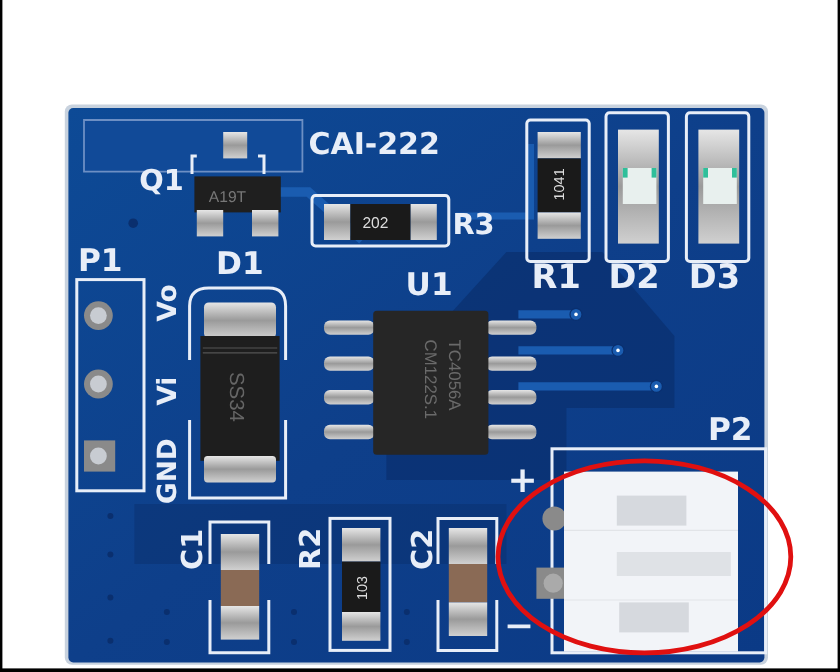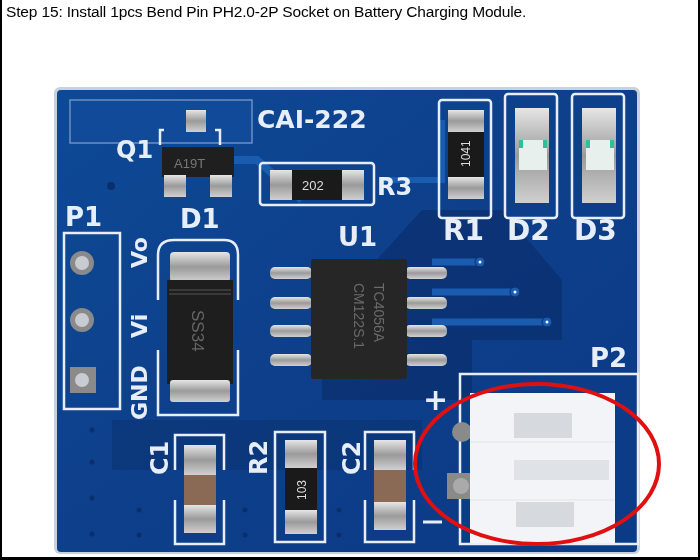--- a/index.html
+++ b/index.html
@@ -199,15 +199,14 @@
       <rect x="512" y="460" width="95" height="20" fill="#dfe2e6"></rect>
       <rect x="514" y="502" width="58" height="25" fill="#d6d9de"></rect>
       <line x1="468" y1="442" x2="613" y2="442" stroke="#e2e4e8"></line>
       <line x1="468" y1="500" x2="613" y2="500" stroke="#e2e4e8"></line>
     </g>
 
     <ellipse cx="535" cy="464" rx="122" ry="80" fill="none" stroke="#e01010" stroke-width="4"></ellipse>
   </svg>
 
   <div class="caption">
-    <p>Step 15: Install 1pcs Bend Pin PH2.0-2P Socket on Battery Charging Module.</p>
   </div>
 </div>
 
 </body></html>

